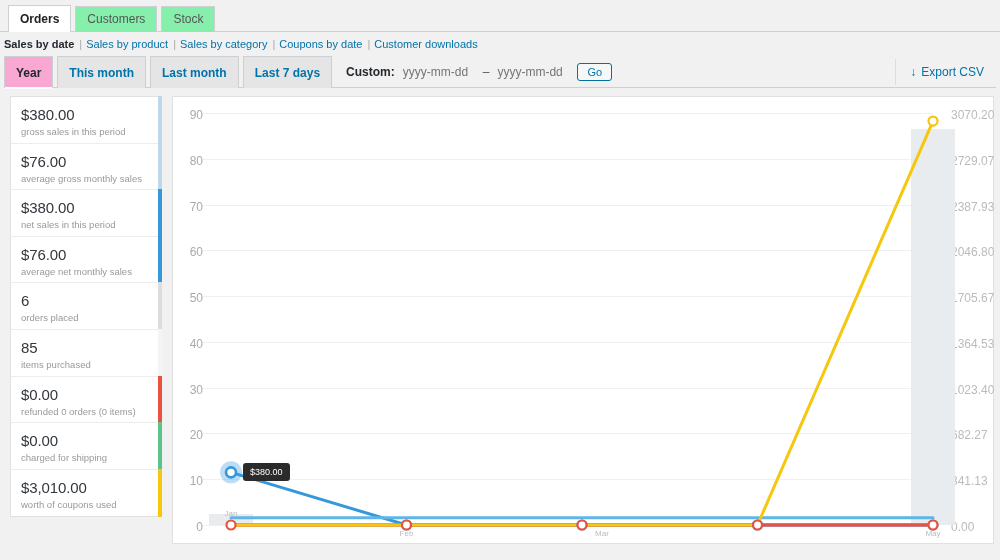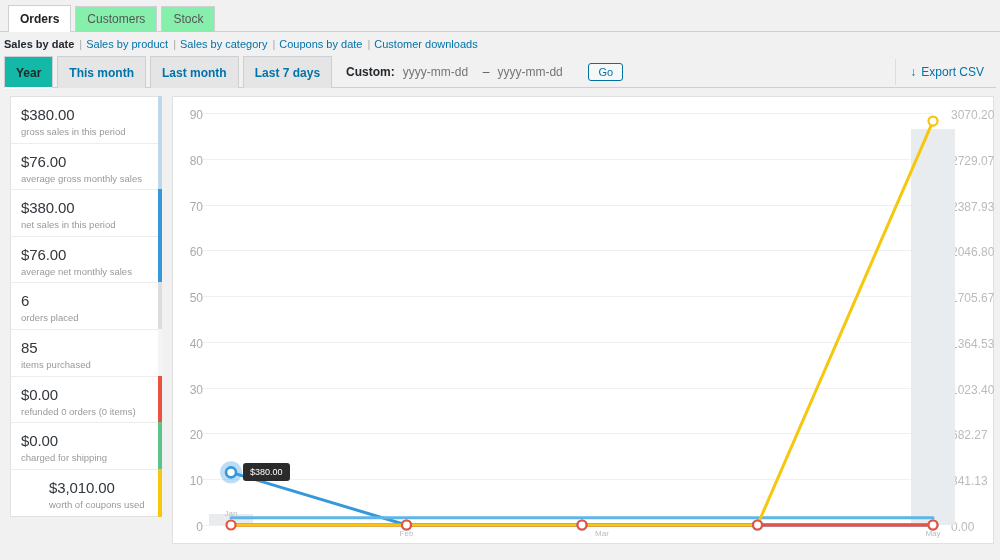--- a/index.html
+++ b/index.html
@@ -77,21 +77,21 @@
     color: #0073aa;
     background: #e5e5e5;
     border: 1px solid #ccd0d4;
     border-bottom: none;
     margin-right: 4px;
     font-weight: bold;
     white-space: nowrap;
     height: 32px;
   }
   .frange.active {
-    background: #14b8a6;
+    background: #f9a8d4;
     color: #23282d;
     position: relative;
   }
   .frange.active::after {
     content: ""; position: absolute; left: 0; right: 0; bottom: -1px;
     height: 2px; background: #fff;
   }
   .custombox {
     display: flex;
     align-items: center;
@@ -112,21 +112,21 @@
   .dash { color: #555; }
   .gobtn {
     font-family: "Liberation Sans", sans-serif;
     font-size: 11px;
     color: #0073aa;
     background: #f6f7f7;
     border: 1px solid #0071a1;
     border-radius: 3px;
     padding: 2px 9px;
     cursor: pointer;
-    margin-left: 11px;
+    margin-left: 0;
   }
   .export {
     margin-left: auto;
     display: flex;
     align-items: center;
     gap: 5px;
     font-size: 12px;
     color: #0073aa;
     padding: 0 12px 0 14px;
     border-left: 1px solid #ddd;
@@ -152,21 +152,21 @@
     background: #fff;
     border: 1px solid #e1e1e1;
     height: 421px;
   }
   .stat {
     position: relative;
     padding: 9px 10px 8px 10px;
     border-bottom: 1px solid #ededed;
     height: 46.6px;
   }
-  .stat:last-child { border-bottom: none; margin-left: 28px; }
+  .stat:last-child { border-bottom: none; }
   .stat .bigv {
     font-size: 15px;
     color: #32373c;
     line-height: 17px;
     letter-spacing: -0.1px;
   }
   .stat .desc {
     font-size: 9.5px;
     color: #999;
     line-height: 13px;

